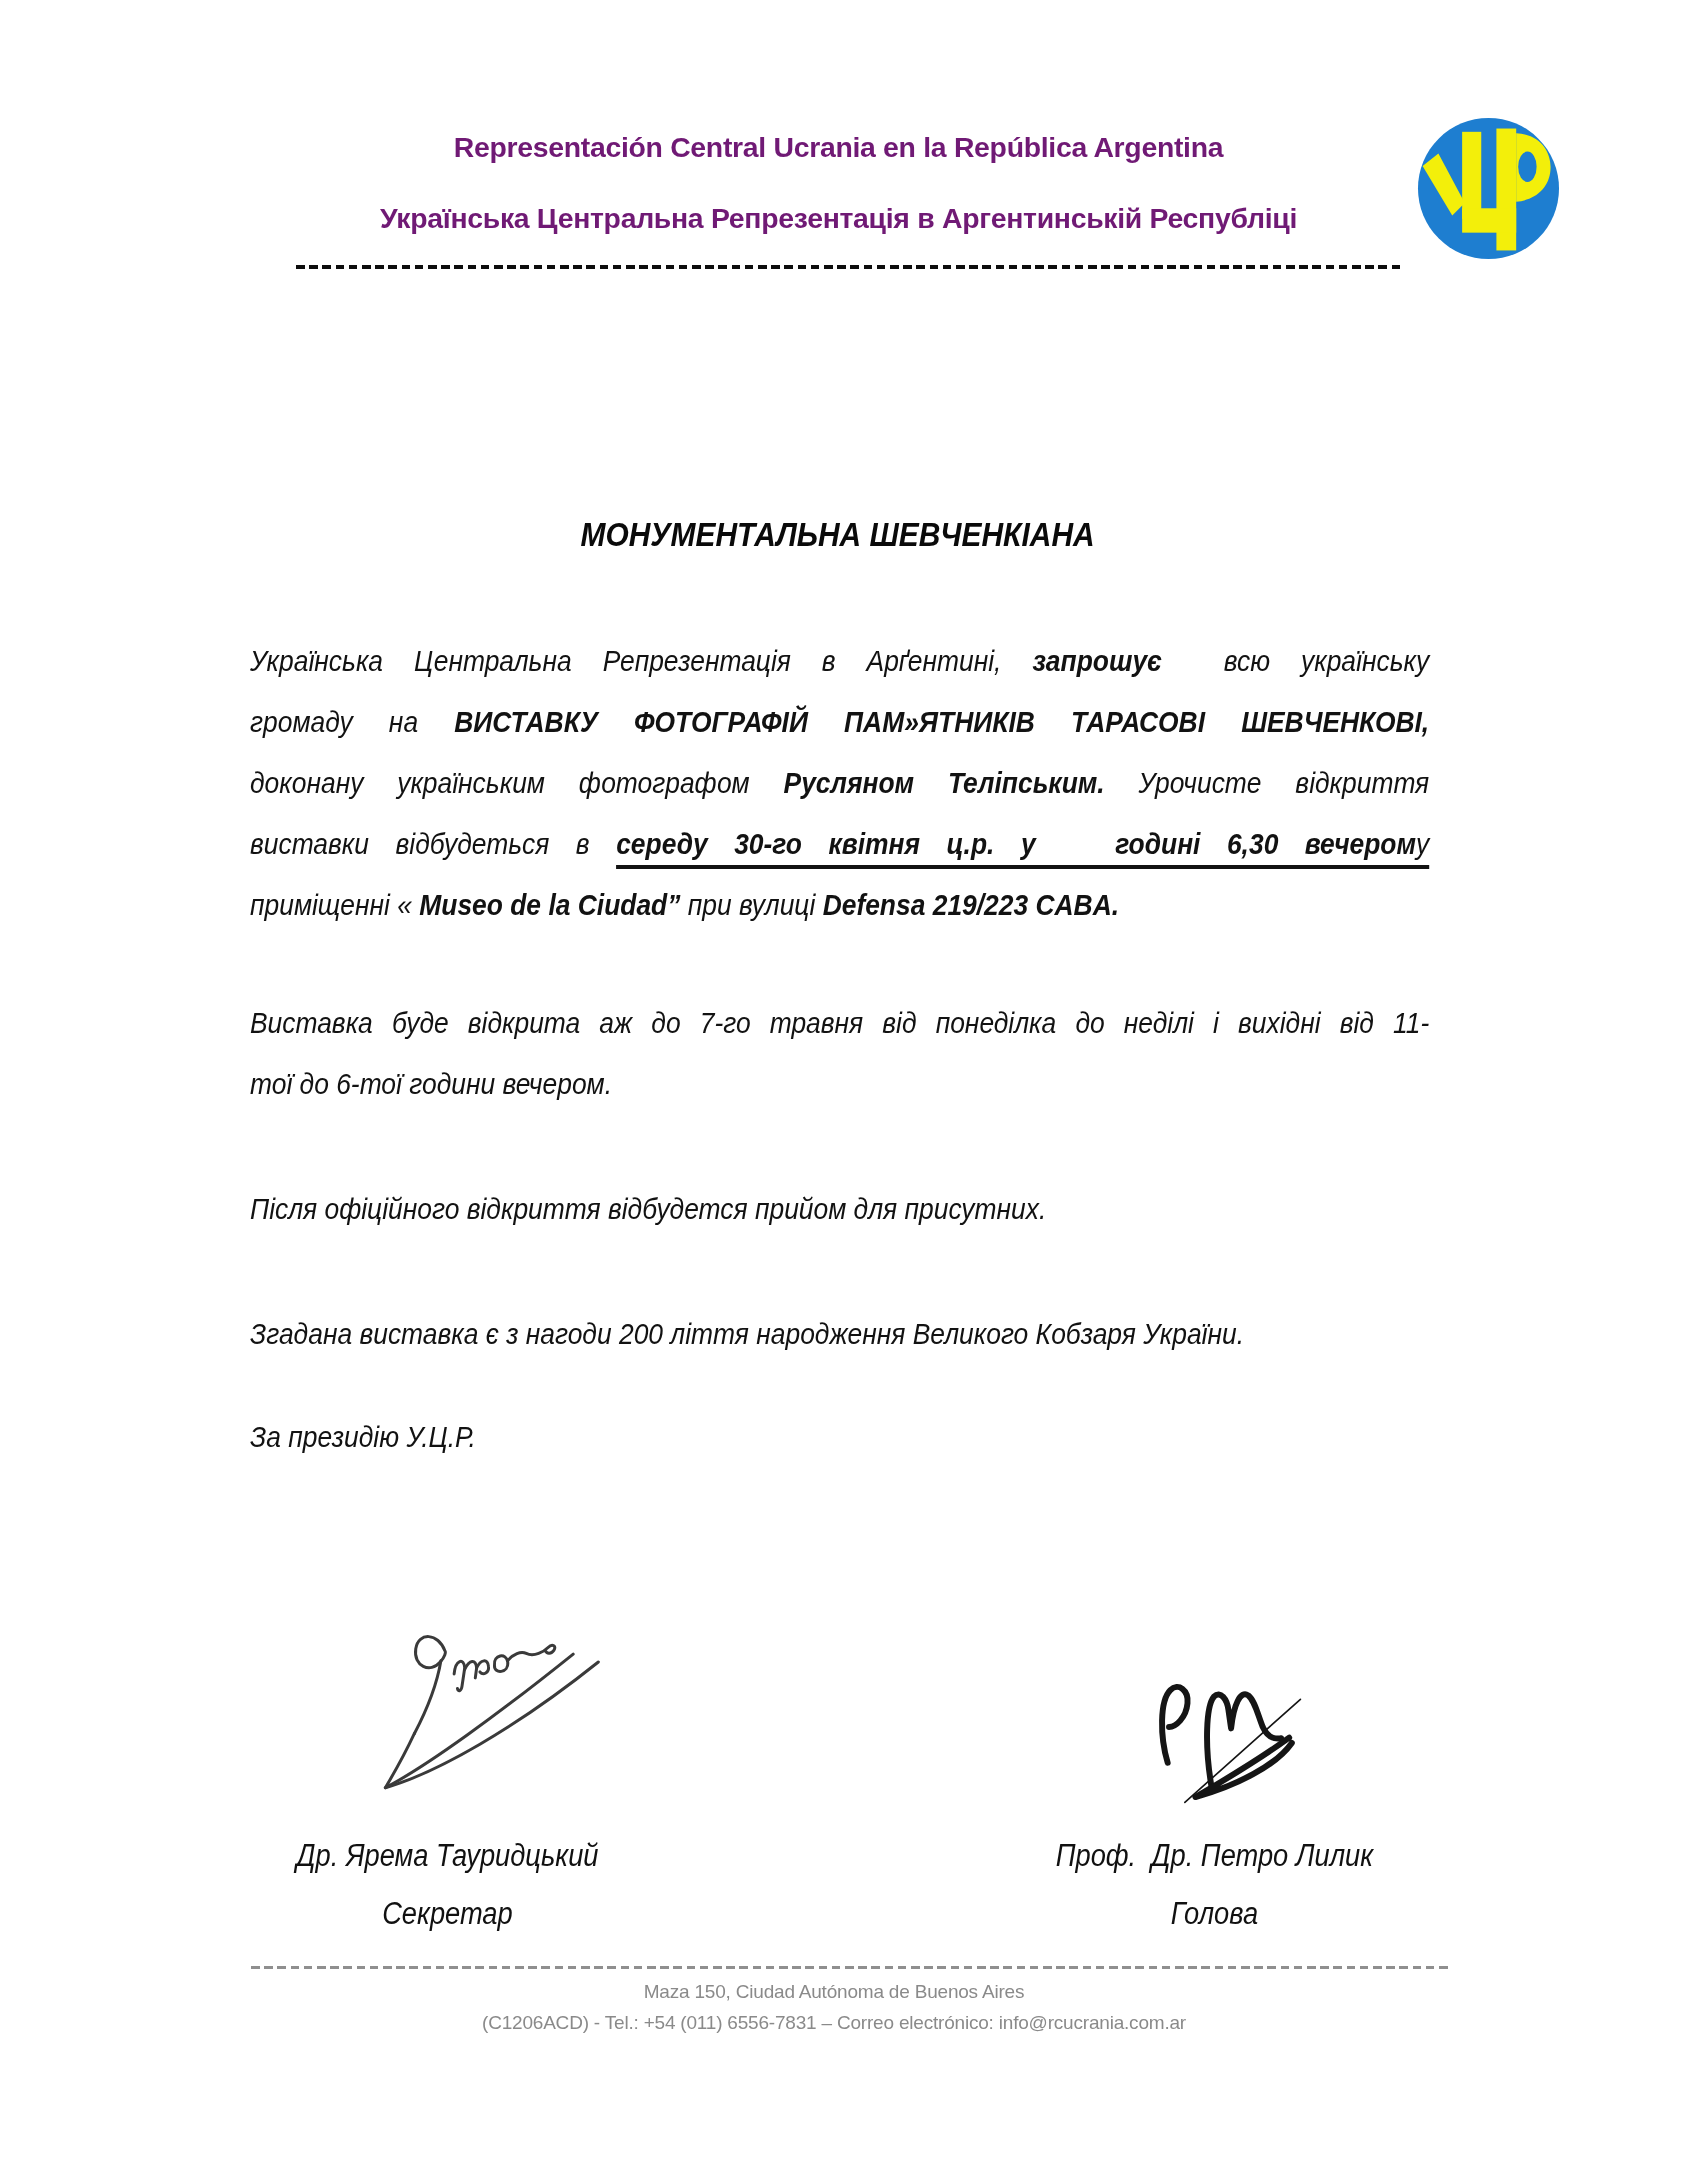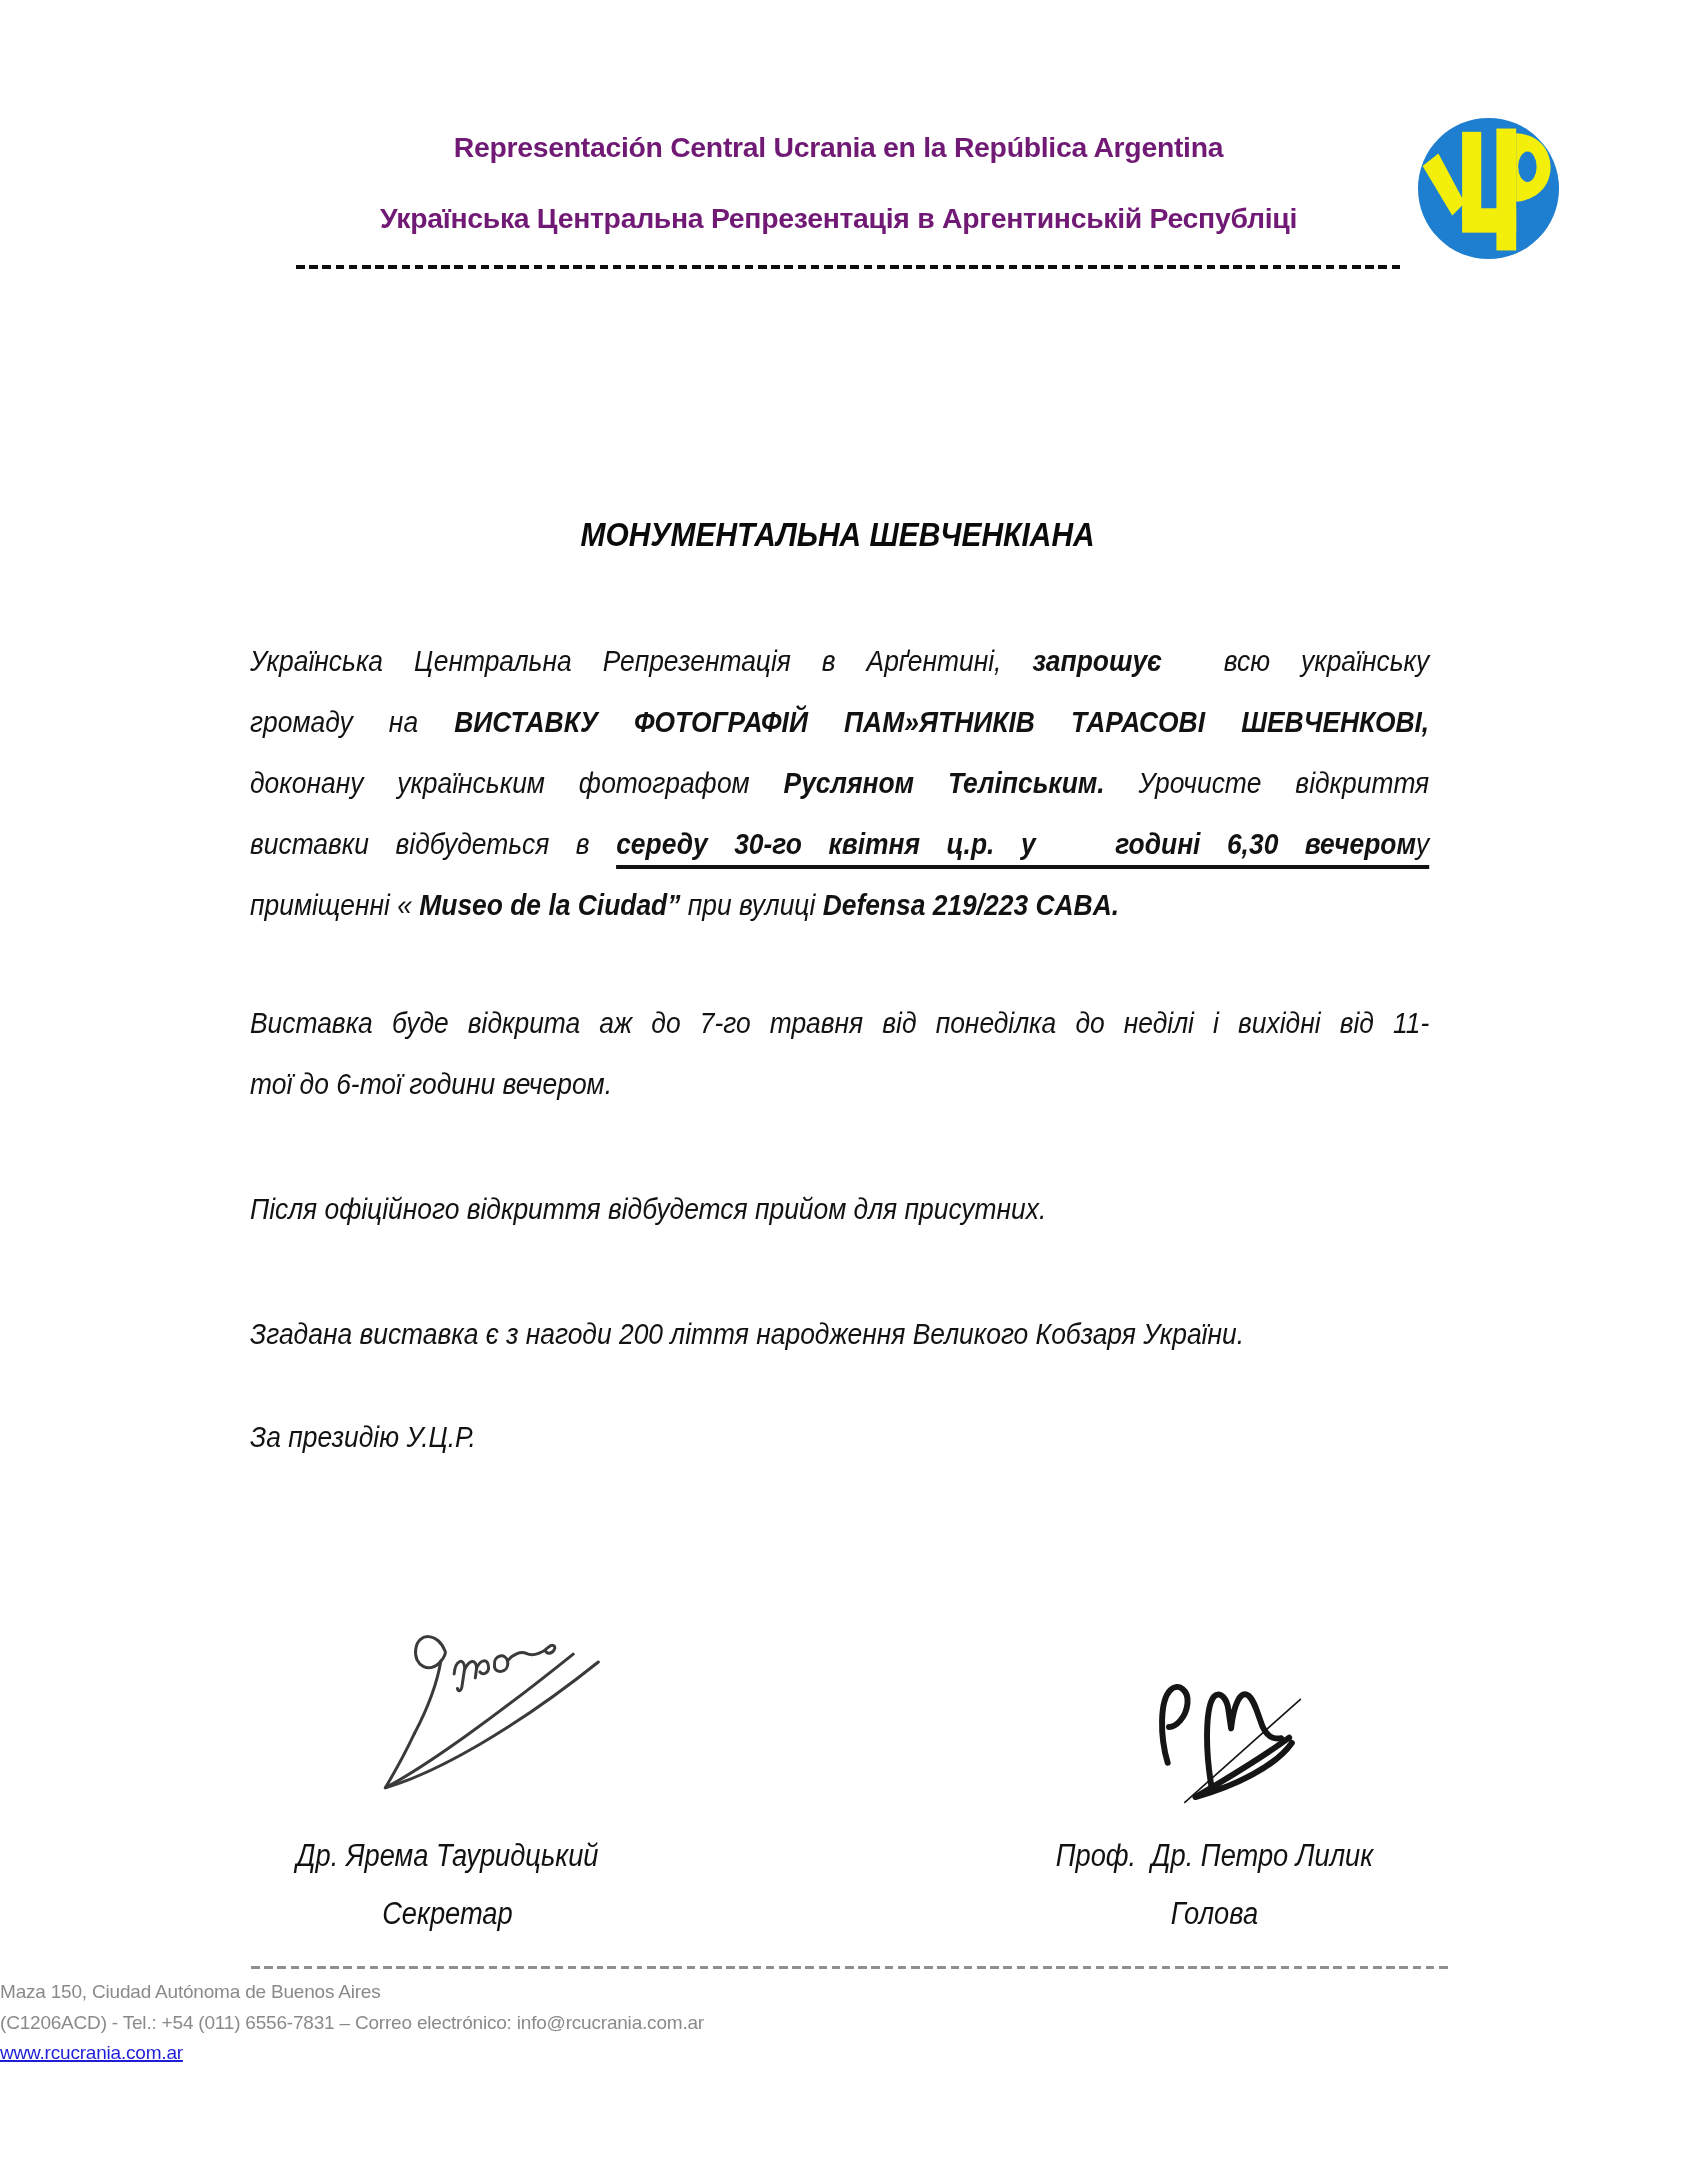--- a/index.html
+++ b/index.html
@@ -102,21 +102,21 @@
     top: 1966px;
     left: 251px;
     width: 1197px;
     height: 3.3px;
     background: repeating-linear-gradient(90deg, #8f8f8f 0 8.6px, transparent 8.6px 13.2px);
   }
   .footer-line {
     position: absolute;
     left: 0;
     width: 1668px;
-    text-align: left;
+    text-align: center;
     font-size: 19px;
     line-height: 26.5px;
     color: #8a8a8a;
     letter-spacing: -0.2px;
   }
   #footer-address { top: 1979px; }
   #footer-contact { top: 2010px; }
   #footer-site    { top: 2040px; }
   #footer-site a {
     color: #1e1ed8;
@@ -201,18 +201,15 @@
     <div>Секретар</div>
   </div>
   <div id="signatory-right" class="signatory">
     <div>Проф.&nbsp; Др. Петро Лилик</div>
     <div>Голова</div>
   </div>
 
   <div class="dashed-divider-gray"></div>
   <div id="footer-address" class="footer-line">Maza 150, Ciudad Autónoma de Buenos Aires</div>
   <div id="footer-contact" class="footer-line">(C1206ACD) - Tel.: +54 (011) 6556-7831 – Correo electrónico: info@rcucrania.com.ar</div>
-  <div id="footer-site" class="footer-line">
-    <a href="#">www.rcucrania.com.ar</a>
-  </div>
 
 </div>
 
 
 </body></html>

